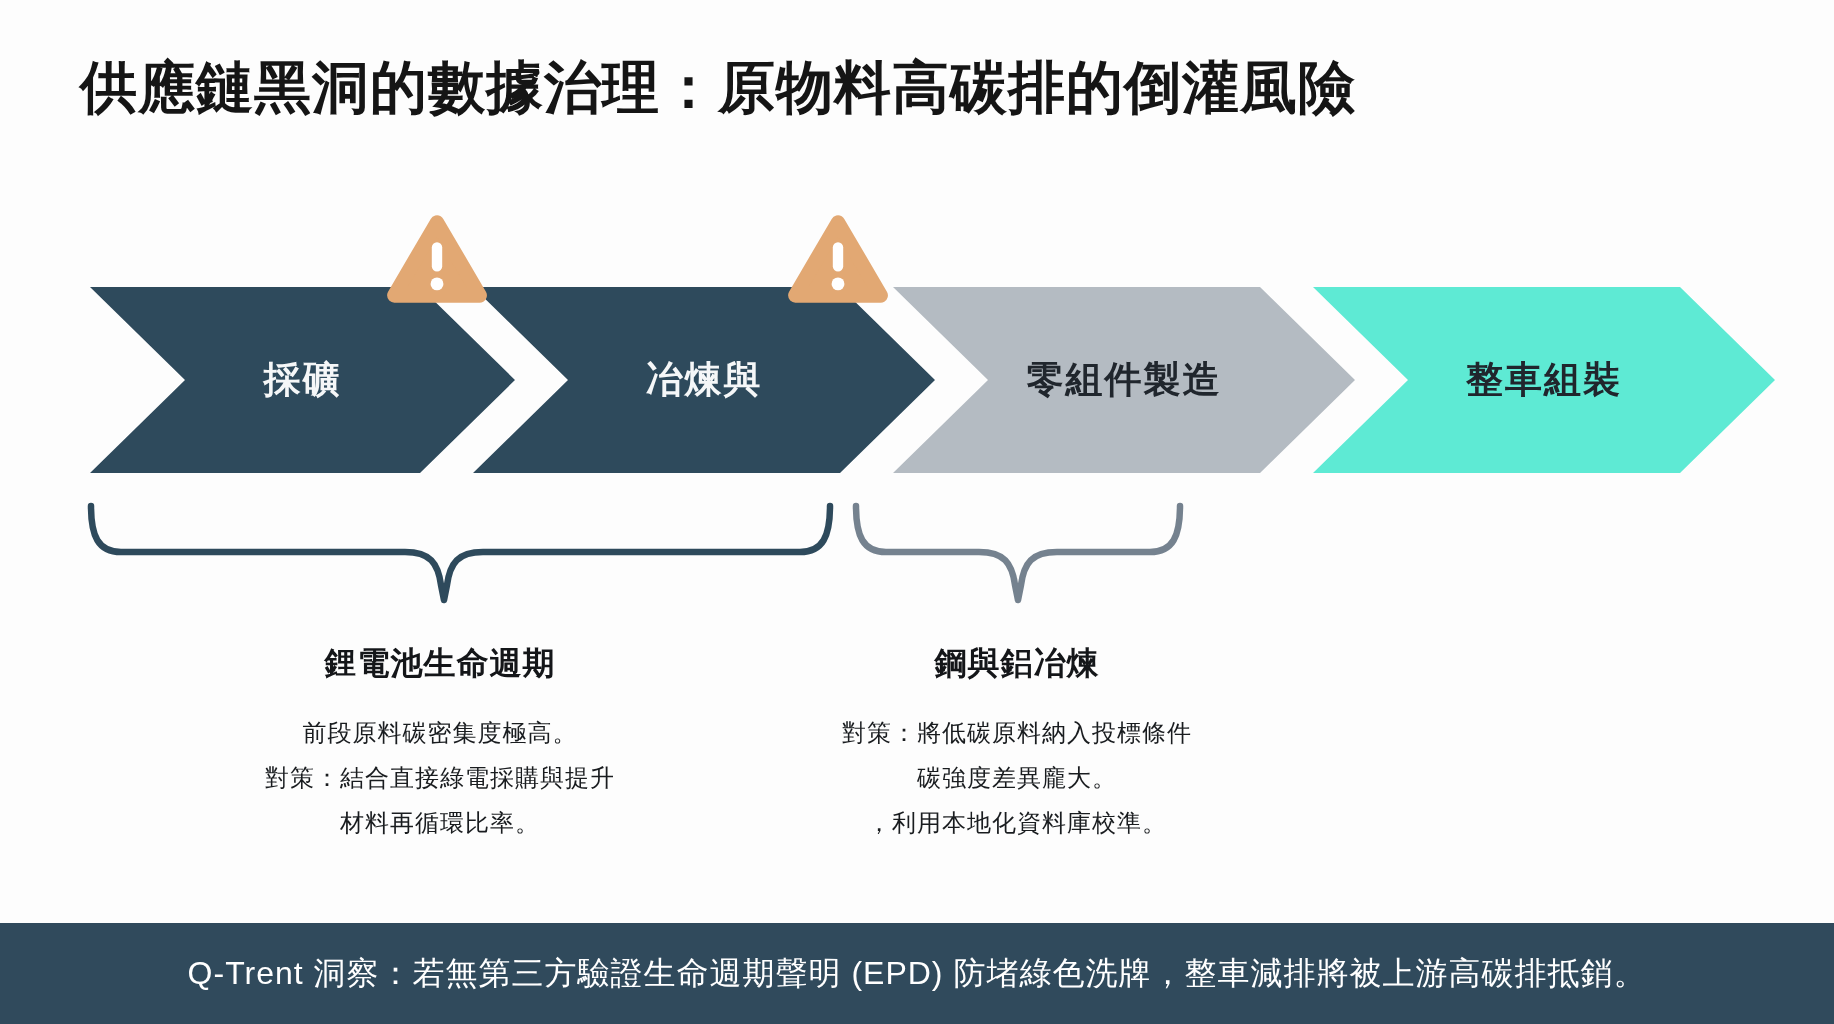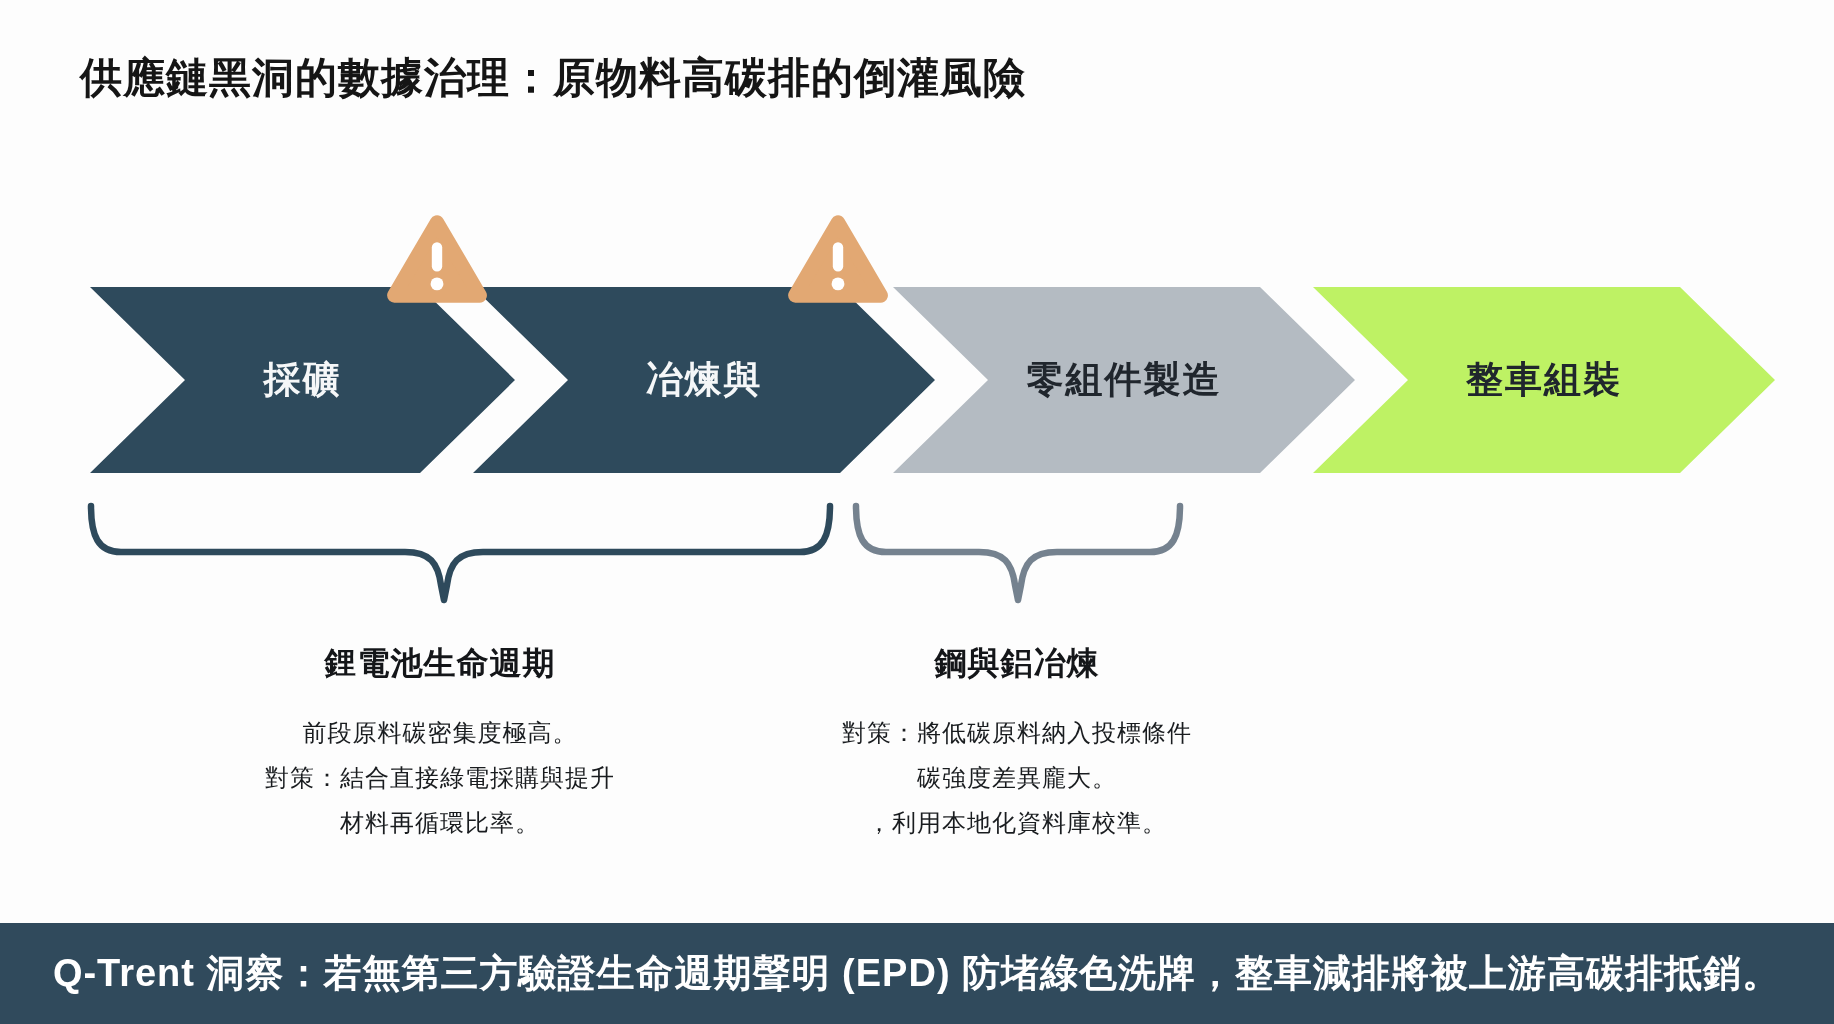--- a/index.html
+++ b/index.html
@@ -5,33 +5,33 @@
   html,body{margin:0;padding:0;background:#ffffff;}
   .canvas{
     position:relative;
     width:1834px;height:1024px;
     background:#fdfdfd;
     font-family:"Liberation Sans", sans-serif;
     overflow:hidden;
   }
   .title{
     position:absolute;left:80px;top:50px;margin:0;
-    font-size:42px;font-weight:bold;color:#151515;letter-spacing:1px;
+    font-size:57px;font-weight:bold;color:#151515;letter-spacing:1px;
   }
   
   .arrow{
     position:absolute;top:287px;height:186px;
     display:flex;align-items:center;justify-content:center;
     flex-direction:column;
   }
   .arrow.first{clip-path:polygon(0 0, calc(100% - 95px) 0, 100% 50%, calc(100% - 95px) 100%, 0 100%, 95px 50%);}
   .arrow.next {clip-path:polygon(0 0, calc(100% - 95px) 0, 100% 50%, calc(100% - 95px) 100%, 0 100%, 95px 50%);}
   .arrow-dark{background:#2e4a5c;color:#f5f7f8;}
   .arrow-mid{background:#b4bbc2;color:#20262d;}
-  .arrow-light{background:#bef264;color:#20262d;}
+  .arrow-light{background:#5eead4;color:#20262d;}
   .stage-label{
     font-size:37px;font-weight:bold;letter-spacing:2px;line-height:1.4;
     text-align:center;
   }
   .a1{left:90px;width:425px;}
   .a2{left:473px;width:462px;}
   .a3{left:893px;width:462px;}
   .a4{left:1313px;width:462px;}
   
   .warn{position:absolute;width:104px;height:96px;}
@@ -53,21 +53,21 @@
   .note-line{
     font-size:24px;line-height:1.88;margin:0;letter-spacing:1px;
   }
   
   .footer{
     position:absolute;left:0;top:923px;width:1834px;height:101px;
     background:#304a5c;
     display:flex;align-items:center;justify-content:center;
   }
   .footer-text{
-    color:#ffffff;font-size:38px;font-weight:bold;letter-spacing:1px;
+    color:#ffffff;font-size:32px;font-weight:normal;letter-spacing:1px;
   }
 </style>
 </head>
 <body>
 
 <div class="canvas">
 
   <h1 class="title">供應鏈黑洞的數據治理：原物料高碳排的倒灌風險</h1>
 
   <div>

